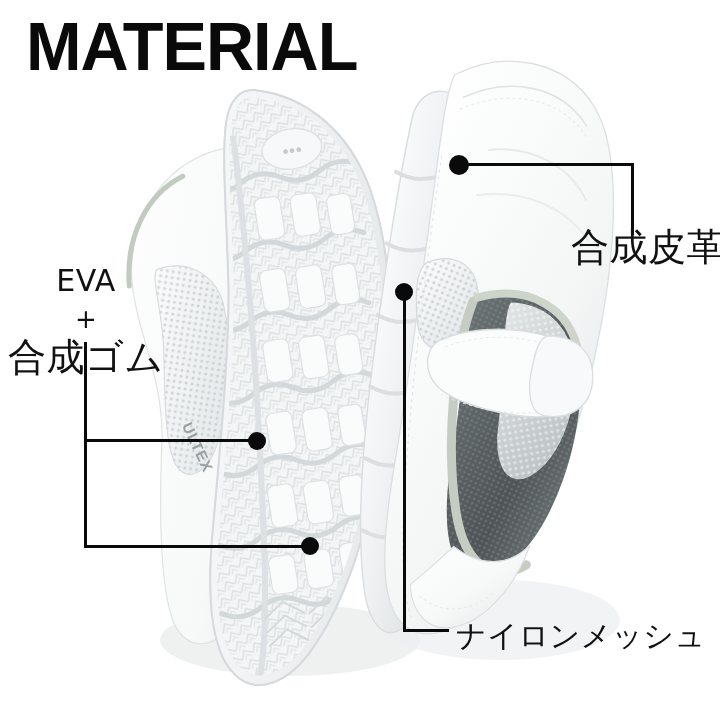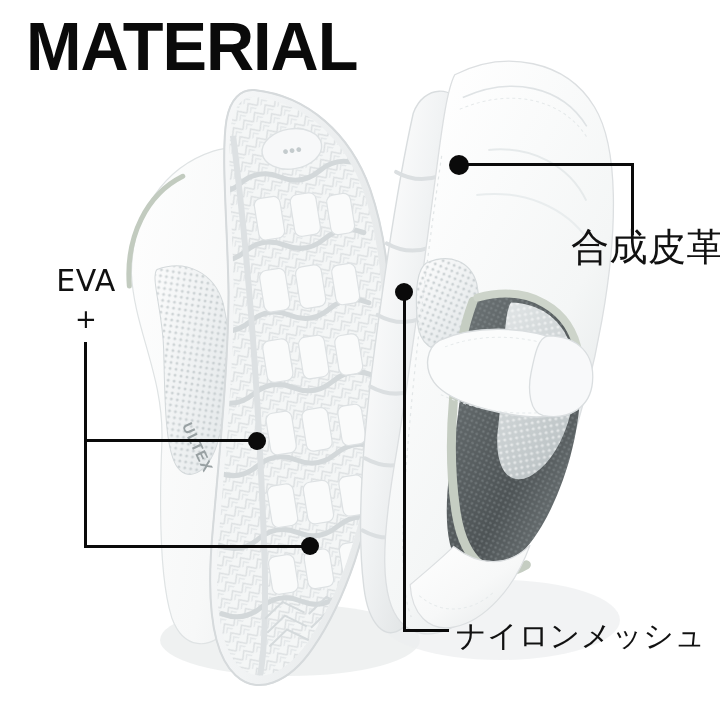--- a/index.html
+++ b/index.html
@@ -313,20 +313,21 @@
     <div class="cline" style="left:631px; top:163px; width:3px; height:72px;"></div>
 
     <div class="clabel jp" style="left:571px; top:230px;">合成皮革</div>
   </div>
 
   <div>
 
     <div class="stack" style="left:6px; top:242px; width:160px;margin-top:23px;">
       <div class="lat">EVA</div>
       <div class="plus" style="margin-top:9px;">+</div>
+      <div class="jp" style="margin-top:8px;">合成ゴム</div>
     </div>
 
     <div class="cline" style="left:84px; top:342px; width:3px; height:206px;"></div>
 
     <div class="cline" style="left:84px; top:439px; width:167px; height:3px;"></div>
     <div class="cdot" style="left:248px; top:432px; width:18px; height:18px;"></div>
 
     <div class="cline" style="left:84px; top:545px; width:220px; height:3px;"></div>
     <div class="cdot" style="left:301px; top:537px; width:18px; height:18px;"></div>
   </div>

